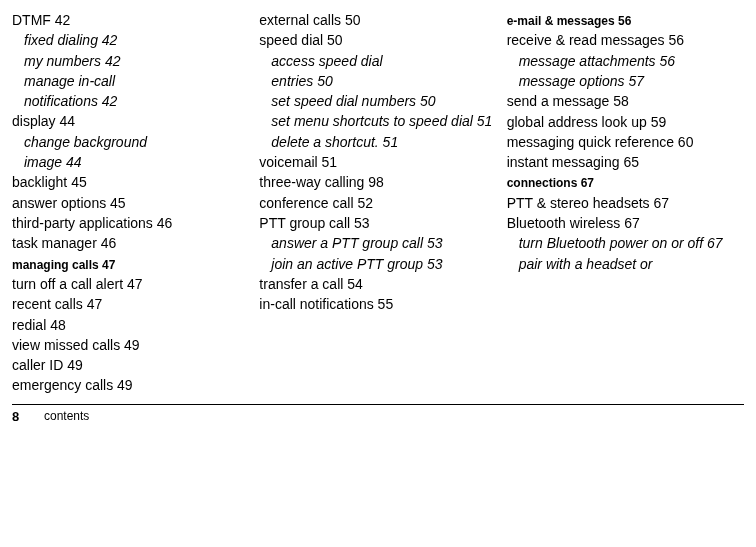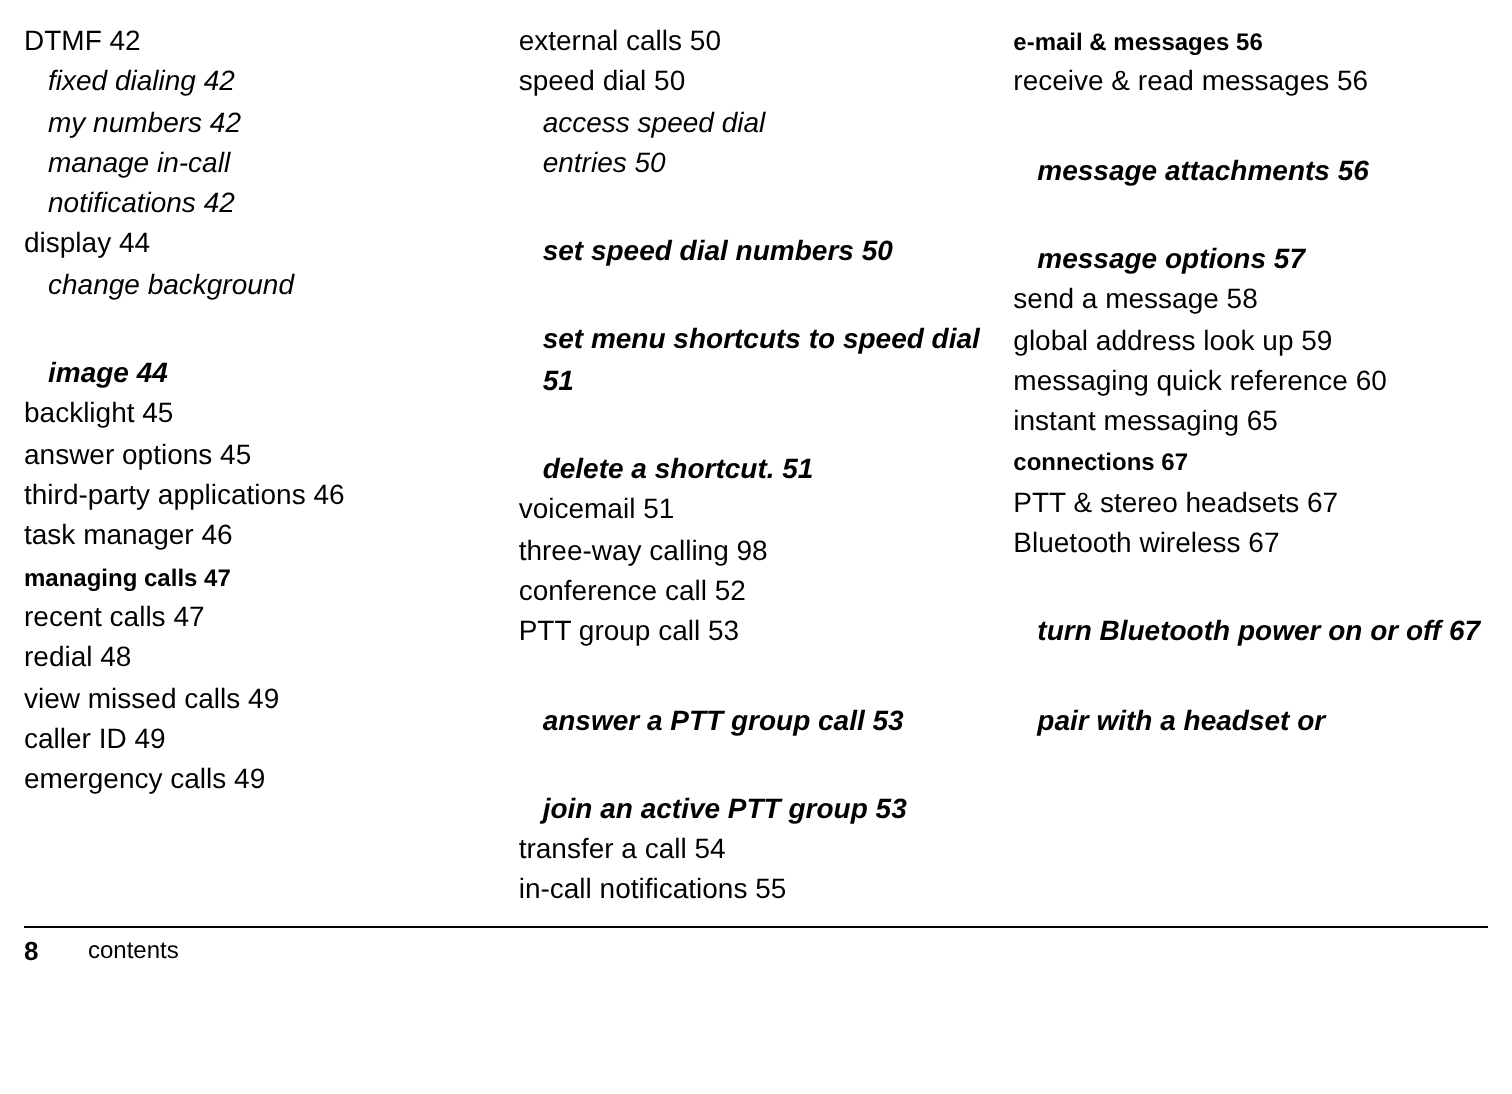--- a/index.html
+++ b/index.html
@@ -45,22 +45,21 @@
       font-size: 14px;
     }
 
     .entry.indented {
       padding-left: 12px;
       font-style: italic;
     }
 
     .entry.bold-italic {
       font-style: italic;
-      font-weight: bold;
-      margin-top: 24px;
+      font-weight: normal;
     }
 
     .section-heading {
       font-weight: bold;
       font-size: 12px;
       line-height: 1.2;
       margin-top: 4px;
       margin-bottom: 2px;
     }
 
@@ -96,20 +95,21 @@
         <div class="entry indented">manage in-call</div>
         <div class="entry indented">notifications 42</div>
         <div class="entry">display 44</div>
         <div class="entry indented">change background</div>
         <div class="entry indented bold-italic">image 44</div>
         <div class="entry">backlight 45</div>
         <div class="entry">answer options 45</div>
         <div class="entry">third-party applications 46</div>
         <div class="entry">task manager 46</div>
         <div class="entry section-heading">managing calls 47</div>
+        <div class="entry">turn off a call alert 47</div>
         <div class="entry">recent calls 47</div>
         <div class="entry">redial 48</div>
         <div class="entry">view missed calls 49</div>
         <div class="entry">caller ID 49</div>
         <div class="entry">emergency calls 49</div>
       </div>
       <div class="col">
         <div class="entry">external calls 50</div>
         <div class="entry">speed dial 50</div>
         <div class="entry indented">access speed dial</div>

